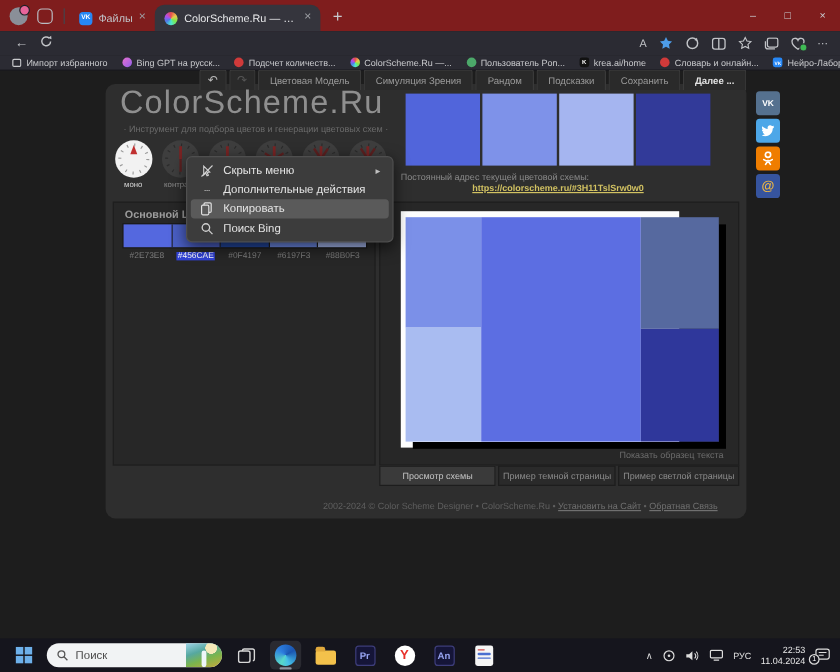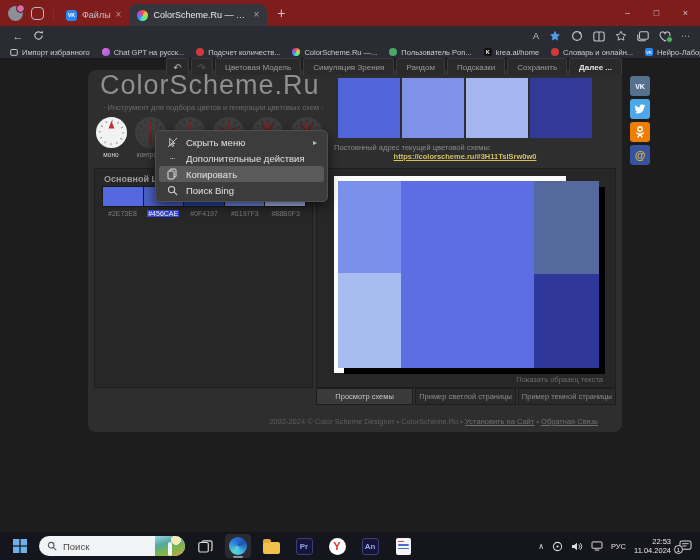--- a/index.html
+++ b/index.html
@@ -180,21 +180,21 @@
 
 <div class="bookmarks">
   <span class="bm">
     <svg width="8" height="8" viewBox="0 0 8 8">
         <rect x="0.7" y="1.5" width="6.6" height="5.8" rx="1" fill="none" stroke="#c9cacd" stroke-width="1"></rect>
       </svg>
     <span>Импорт избранного</span>
   </span>
   <span class="bm">
     <span class="bm-ico" style="background:linear-gradient(135deg,#e86fd0,#8f5fe8);border-radius:50%;"></span>
-    <span>Chat GPT на русск...</span>
+    <span>Bing GPT на русск...</span>
   </span>
   <span class="bm">
     <span class="bm-ico" style="background:#d03a3a;border-radius:50%;"></span>
     <span>Подсчет количеств...</span>
   </span>
   <span class="bm">
     <span class="bm-ico" style="background:conic-gradient(#e84c4c,#e8c84c,#7ce84c,#4ce8d0,#4c7ce8,#b44ce8,#e84c4c);border-radius:50%;"></span>
     <span>ColorScheme.Ru —...</span>
   </span>
   <span class="bm">
@@ -336,22 +336,22 @@
         <div class="pv-col" style="width:65px;">
           <div class="pv-cell" style="height: 93px; background-color: rgb(86, 105, 159);"></div>
           <div class="pv-cell" style="height: 94px; background-color: rgb(47, 55, 155);"></div>
         </div>
       </div>
       <div class="sample-link">Показать образец текста</div>
     </div>
 
     <div class="bottom-tabs right-tabs">
       <span class="bt active">Просмотр схемы</span>
+      <span class="bt">Пример темной страницы</span>
       <span class="bt">Пример светлой страницы</span>
-      <span class="bt">Пример темной страницы</span>
     </div>
 
     <div class="site-footer">
       <span>2002-2024 © Color Scheme Designer • ColorScheme.Ru •</span>
       <span class="link">Установить на Сайт</span>
       <span>•</span>
       <span class="link">Обратная Связь</span>
     </div>
   </div>
 

